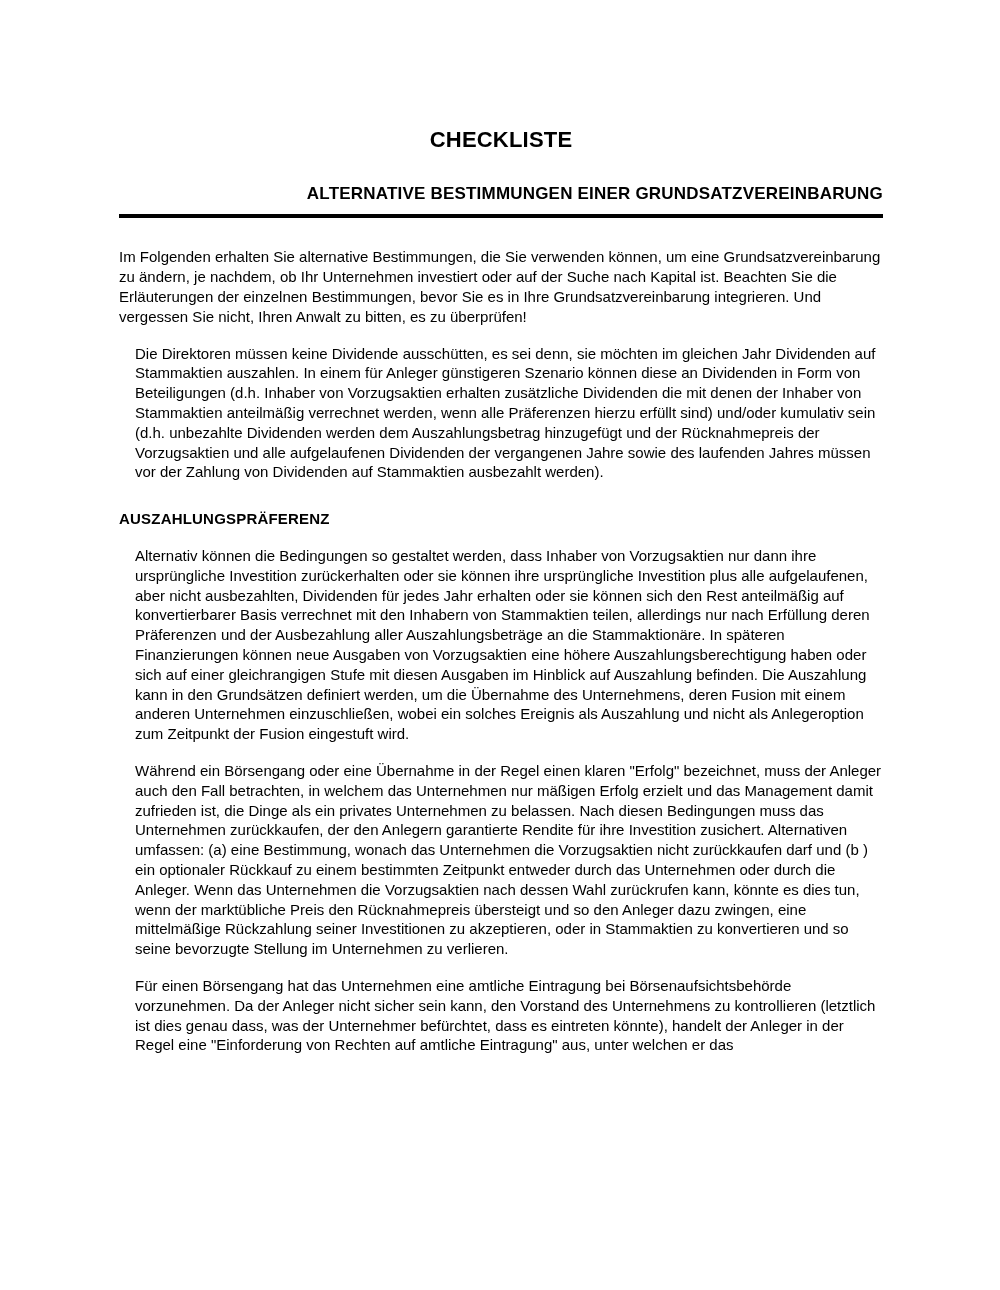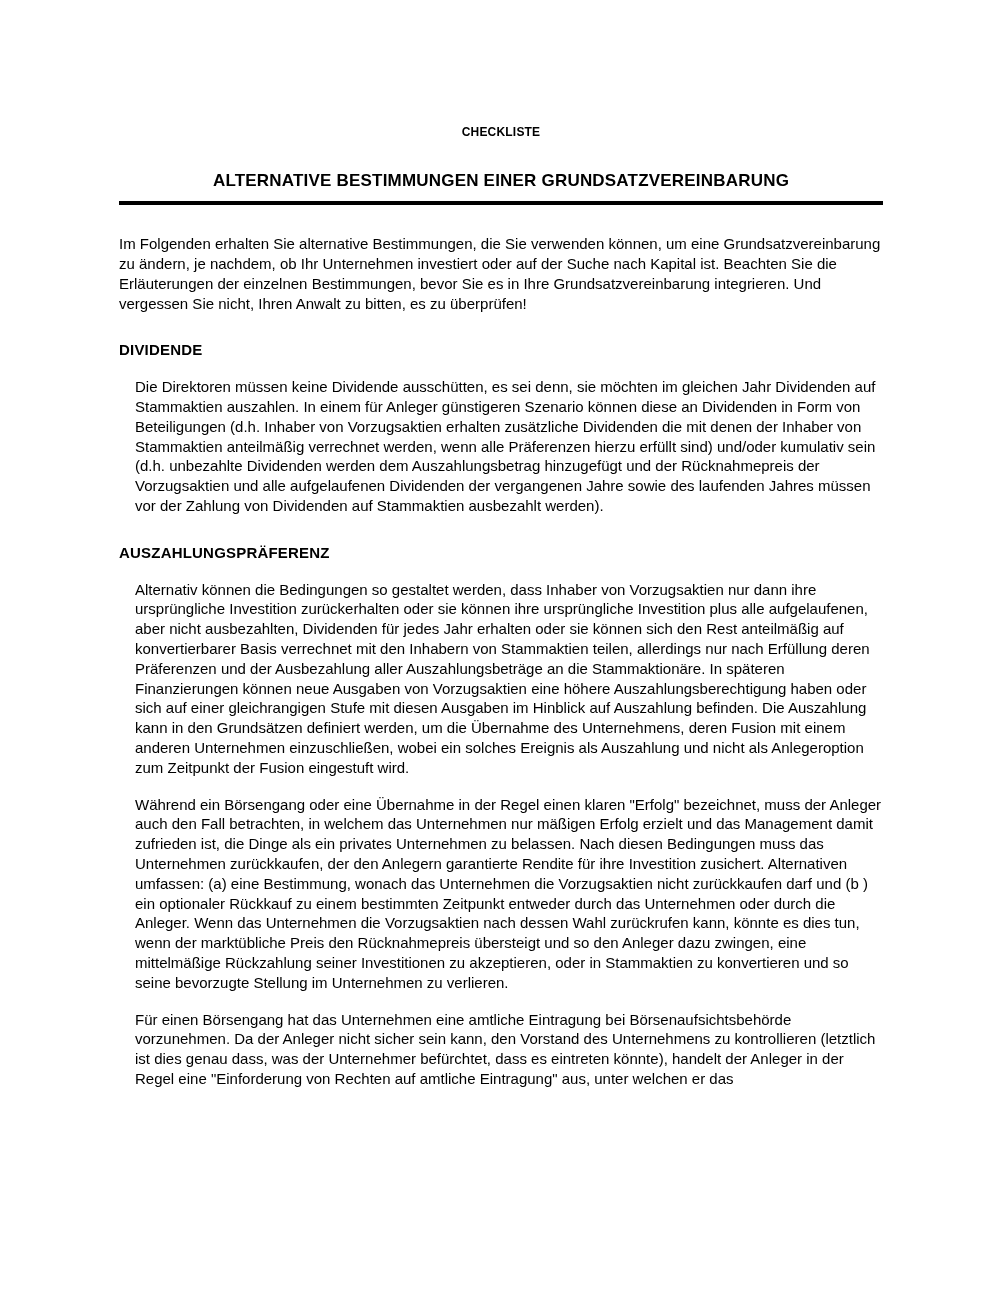--- a/index.html
+++ b/index.html
@@ -15,27 +15,27 @@
     background: #ffffff;
     padding: 125px 117px 60px 119px;
     font-family: "Liberation Sans", sans-serif;
     font-size: 15px;
     line-height: 1.32;
     color: #000000;
   }
   .doc-title {
     margin: 0;
     text-align: center;
-    font-size: 12px;
+    font-size: 22px;
     font-weight: bold;
     letter-spacing: 0.2px;
   }
   .doc-subtitle {
     margin: 29px 0 0 0;
-    text-align: center;
+    text-align: right;
     font-size: 17px;
     font-weight: bold;
     letter-spacing: 0.2px;
   }
   .title-rule {
     border: none;
     border-top: 4px solid #000000;
     margin: 9px 0 0 0;
   }
   .intro {
@@ -55,20 +55,19 @@
 </style>
 </head>
 <body>
 
 <div class="page">
   <h1 class="doc-title">CHECKLISTE</h1>
   <h2 class="doc-subtitle">ALTERNATIVE BESTIMMUNGEN EINER GRUNDSATZVEREINBARUNG</h2>
   <hr class="title-rule">
   <p class="intro">Im Folgenden erhalten Sie alternative Bestimmungen, die Sie verwenden können, um eine Grundsatzvereinbarung zu ändern, je nachdem, ob Ihr Unternehmen investiert oder auf der Suche nach Kapital ist. Beachten Sie die Erläuterungen der einzelnen Bestimmungen, bevor Sie es in Ihre Grundsatzvereinbarung integrieren. Und vergessen Sie nicht, Ihren Anwalt zu bitten, es zu überprüfen!</p>
   <div id="sections">
-      <h3 class="section-heading">DIVIDENDE</h3>
       <p class="section-paragraph"><span>Die Direktoren müssen keine Dividende ausschütten, es sei denn, sie möchten im gleichen Jahr Dividenden auf Stammaktien auszahlen. In einem für Anleger günstigeren Szenario können diese an Dividenden in Form von Beteiligungen (d.h. Inhaber von Vorzugsaktien erhalten zusätzliche Dividenden die mit denen der Inhaber von Stammaktien anteilmäßig verrechnet werden, wenn alle Präferenzen hierzu erfüllt sind) und/oder kumulativ sein (d.h. unbezahlte Dividenden werden dem Auszahlungsbetrag hinzugefügt und der Rücknahmepreis der Vorzugsaktien und alle aufgelaufenen Dividenden der vergangenen Jahre sowie des laufenden Jahres müssen vor der Zahlung von Dividenden auf Stammaktien ausbezahlt werden).</span></p>
       <h3 class="section-heading">AUSZAHLUNGSPRÄFERENZ</h3>
       <p class="section-paragraph"><span>Alternativ können die Bedingungen so gestaltet werden, dass Inhaber von Vorzugsaktien nur dann ihre ursprüngliche Investition zurückerhalten oder sie können ihre ursprüngliche Investition </span><span class="u">plus</span><span> alle aufgelaufenen, aber nicht ausbezahlten, Dividenden für jedes Jahr erhalten oder sie können sich den Rest anteilmäßig auf konvertierbarer Basis verrechnet mit den Inhabern von Stammaktien teilen, allerdings nur nach Erfüllung deren Präferenzen und der Ausbezahlung aller Auszahlungsbeträge an die Stammaktionäre. In späteren Finanzierungen können neue Ausgaben von Vorzugsaktien eine höhere Auszahlungsberechtigung haben oder sich auf einer </span><span class="u">gleichrangigen</span><span> Stufe mit diesen Ausgaben im Hinblick auf Auszahlung befinden. Die Auszahlung kann in den Grundsätzen definiert werden, um die Übernahme des Unternehmens, deren Fusion mit einem anderen Unternehmen einzuschließen, wobei ein solches Ereignis als Auszahlung und nicht als Anlegeroption zum Zeitpunkt der Fusion eingestuft wird.</span></p>
       <p class="section-paragraph"><span>Während ein Börsengang oder eine Übernahme in der Regel einen klaren "Erfolg" bezeichnet, muss der Anleger auch den Fall betrachten, in welchem das Unternehmen nur mäßigen Erfolg erzielt und das Management damit zufrieden ist, die Dinge als ein privates Unternehmen zu belassen. Nach diesen Bedingungen muss das Unternehmen zurückkaufen, der den Anlegern garantierte Rendite für ihre Investition zusichert. Alternativen umfassen: (a) eine Bestimmung, wonach das Unternehmen die Vorzugsaktien nicht zurückkaufen darf und (b ) ein optionaler Rückkauf zu einem bestimmten Zeitpunkt entweder durch das Unternehmen oder durch die Anleger. Wenn das Unternehmen die Vorzugsaktien nach dessen Wahl zurückrufen kann, könnte es dies tun, wenn der marktübliche Preis den Rücknahmepreis übersteigt und so den Anleger dazu zwingen, eine mittelmäßige Rückzahlung seiner Investitionen zu akzeptieren, oder in Stammaktien zu konvertieren und so seine bevorzugte Stellung im Unternehmen zu verlieren.</span></p>
       <p class="section-paragraph"><span>Für einen Börsengang hat das </span><span class="u">Unternehmen</span><span> eine amtliche Eintragung bei Börsenaufsichtsbehörde vorzunehmen. Da der Anleger nicht sicher sein kann, den Vorstand des Unternehmens zu kontrollieren (letztlich ist dies genau dass, was der Unternehmer befürchtet, dass es eintreten könnte), handelt der Anleger in der Regel eine "Einforderung von Rechten auf amtliche Eintragung" aus, unter welchen er das</span></p>
     </div>
 </div>
 
 </body></html>

